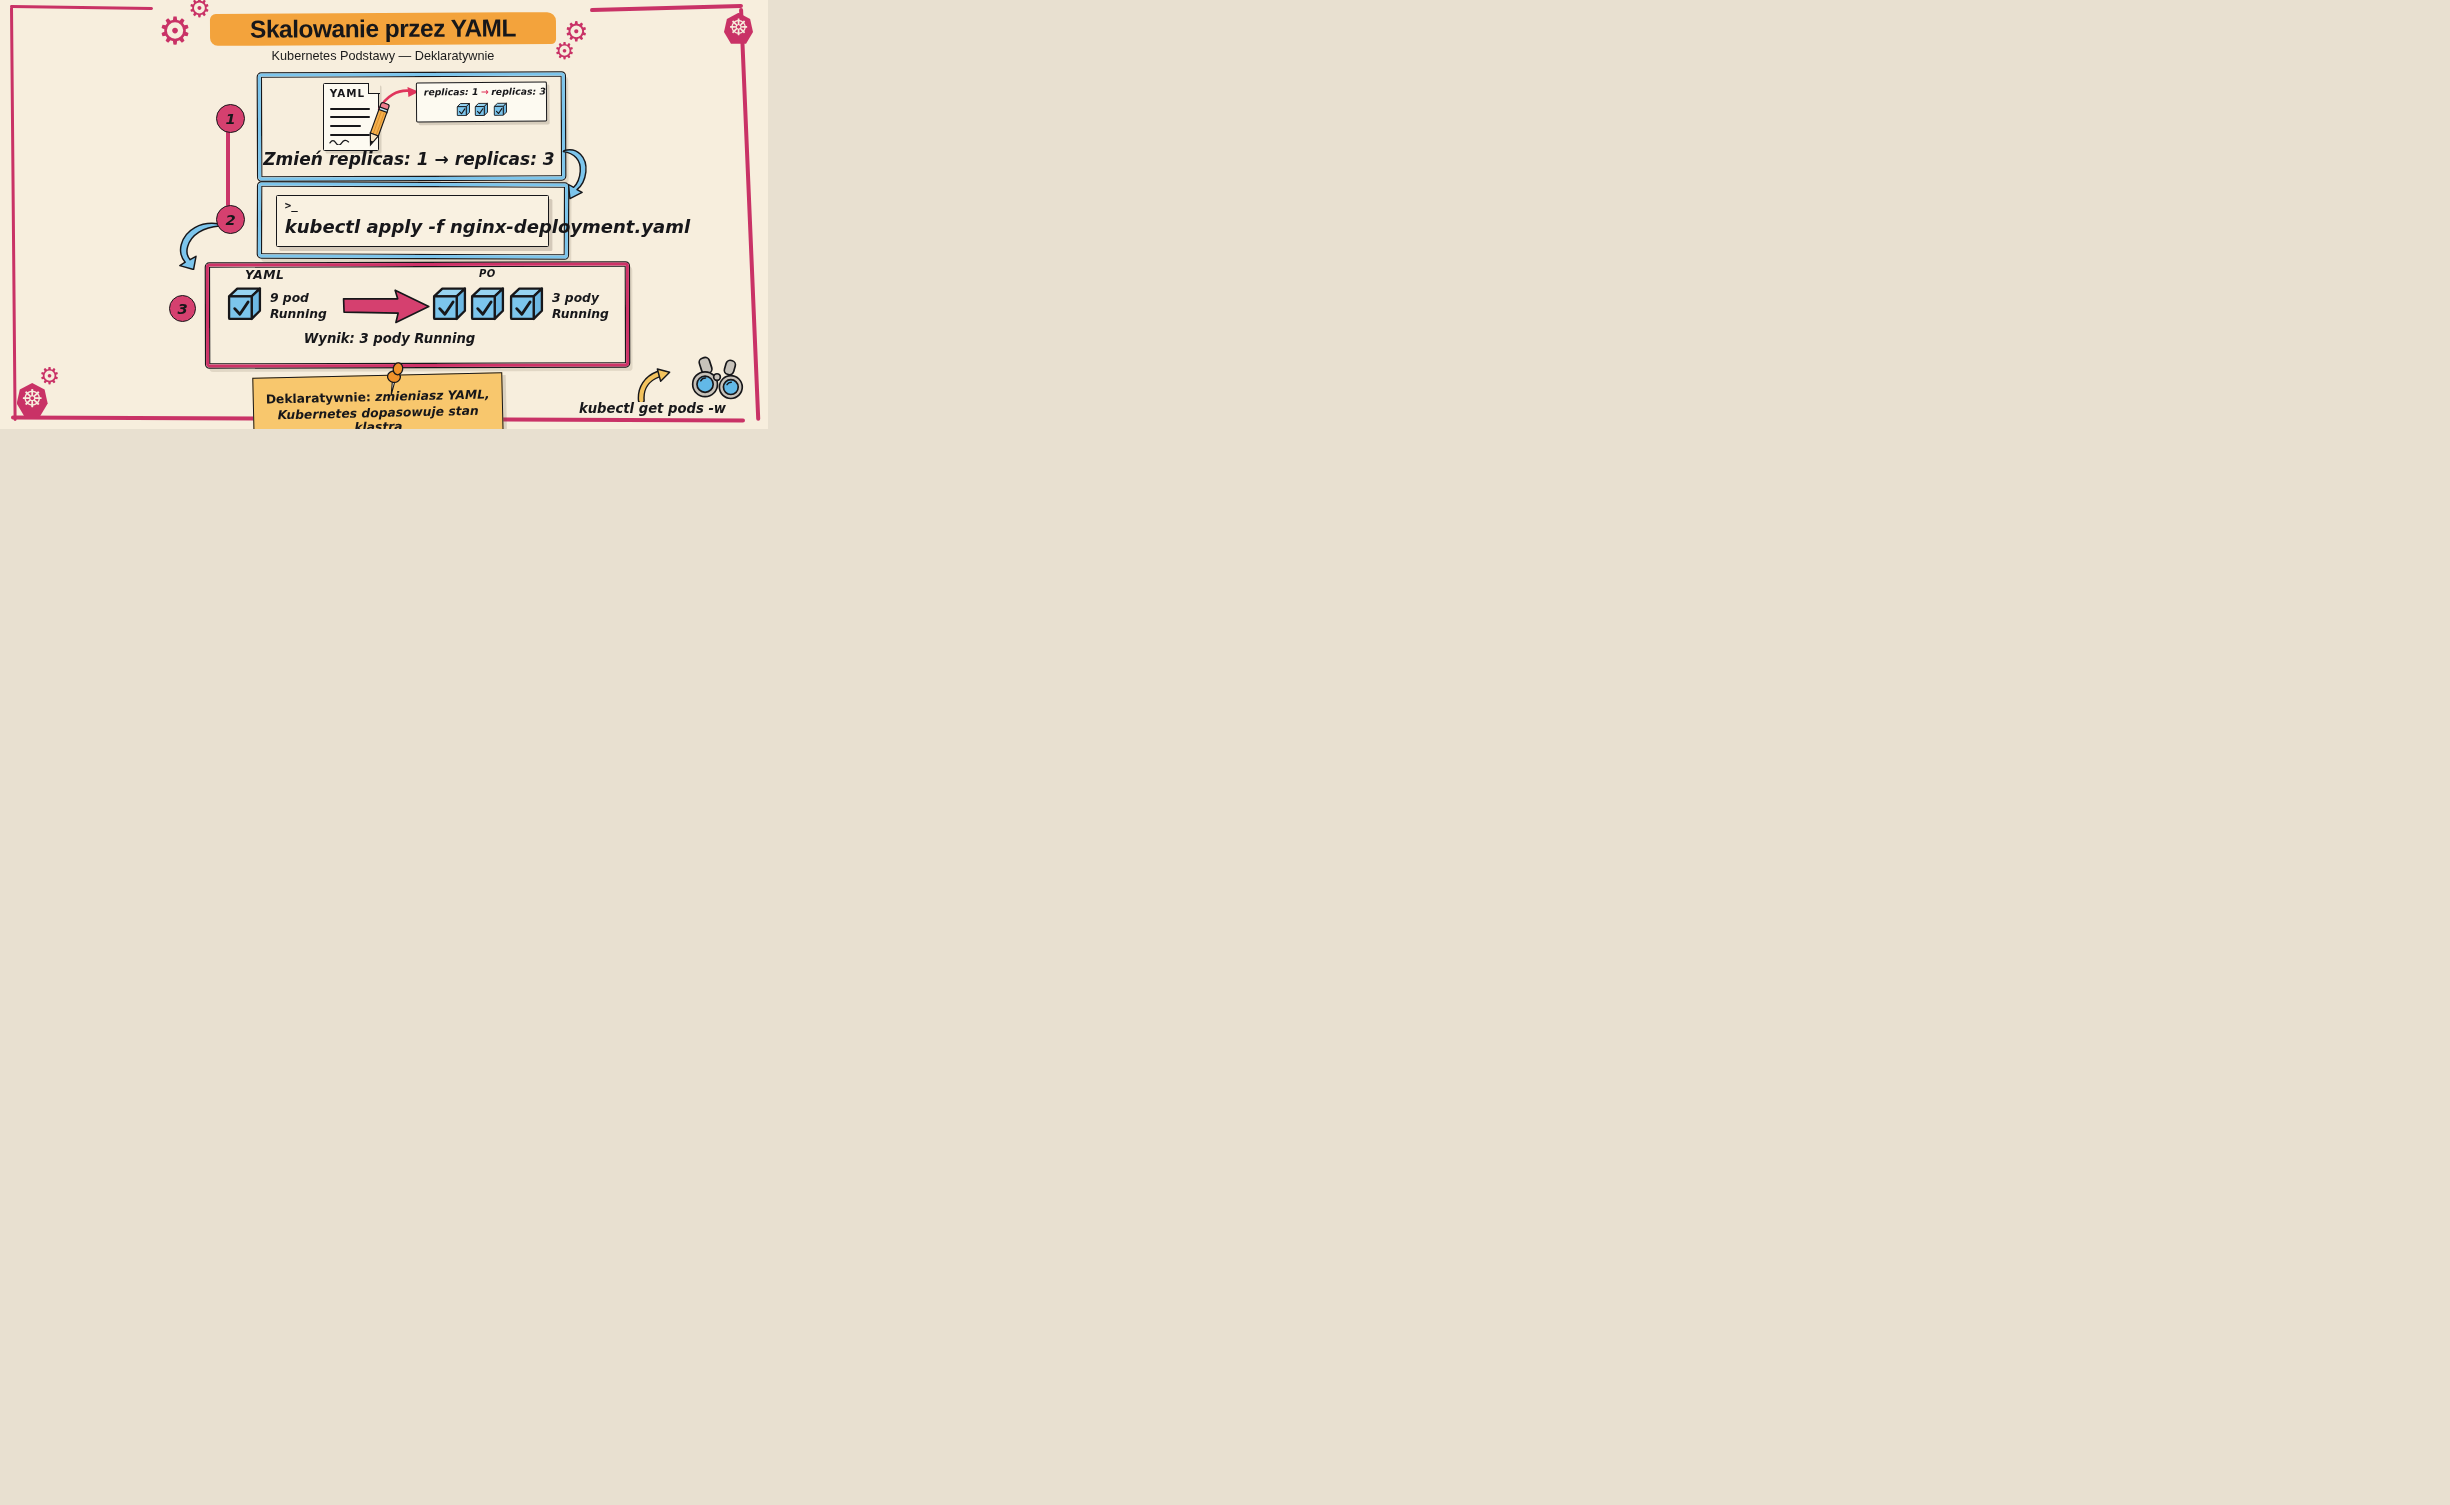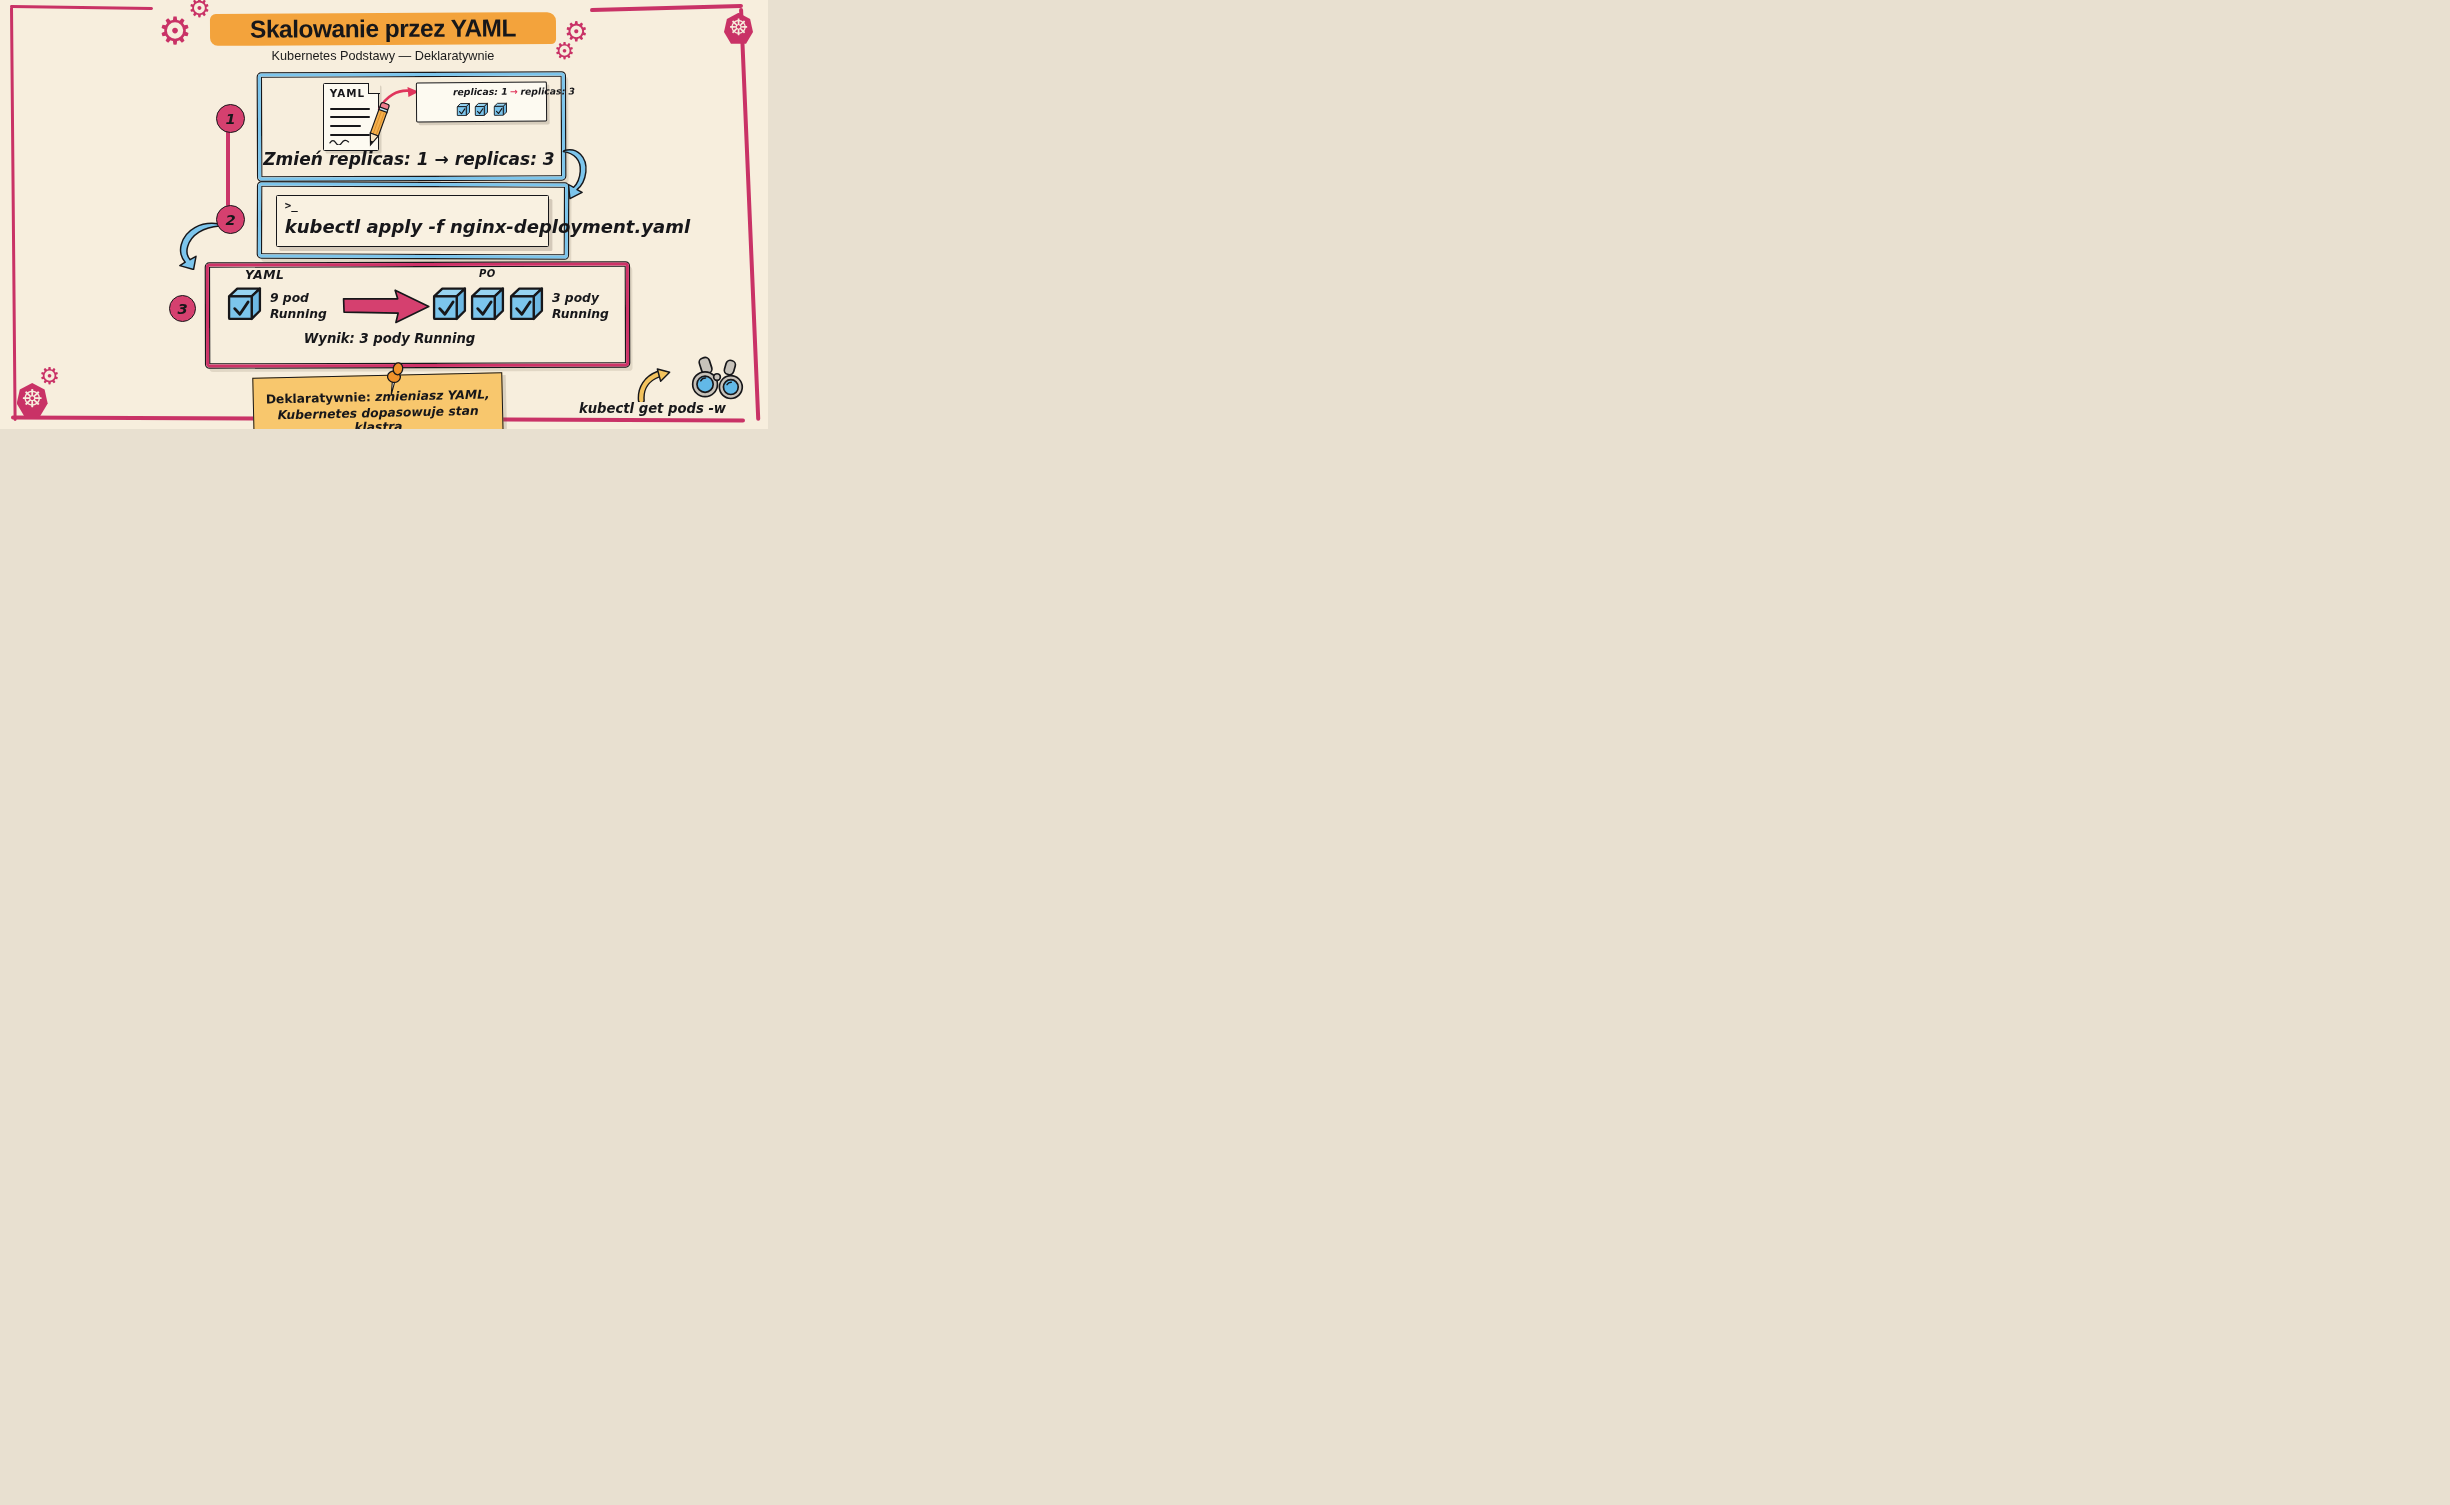--- a/index.html
+++ b/index.html
@@ -62,21 +62,21 @@
   .doc-label{position:absolute; left:0; top:3.4px; width:41px; text-align:right; font-size:10.3px;
              font-weight:bold; letter-spacing:1px; font-family:"DejaVu Sans", sans-serif;}
   .doc-line{position:absolute; left:5.9px; height:2px; background:#17171a; border-radius:1px;}
   .dl1{top:23.5px; width:40px;} .dl2{top:32px; width:40px;} .dl3{top:41px; width:31px;} .dl4{top:50px; width:40px;}
   .doc-squiggle{position:absolute; left:4.9px; top:54px; z-index:1;}
   .pencil{position:absolute; left:367px; top:101px; width:21.6px; height:48px; transform:rotate(20deg); z-index:5;}
   .red-arrow{position:absolute; left:377px; top:86px; width:43px; height:26.5px; z-index:4;}
   .callout{position:absolute; left:416px; top:82px; width:129px; height:38px; background:#fdfaf1;
            border:1.5px solid #17171a; border-radius:1.5px; box-shadow:2.5px 2.9px 0 rgba(90,75,60,0.2);
            transform:rotate(-0.4deg); z-index:4;}
-  .callout-text{position:absolute; top:2.9px; width:100%; text-align:left; font-size:9.3px;padding-left:36px;}
+  .callout-text{position:absolute; top:2.9px; width:100%; text-align:right; font-size:9.3px;}
   .callout-arrow{color:#e0355c; padding:0 2.5px;}
   .callout-pods{position:absolute; top:18.6px; width:100%; display:flex; justify-content:center; gap:3.9px;}
   .cube-sm{width:14.7px; height:14.7px;}
   .step1-caption{position:absolute; left:262px; top:149px; width:294px; text-align:center; font-size:17px; z-index:4;}
   
   .terminal{position:absolute; left:276px; top:195px; width:271px; height:50px; background:#f9f1e1;
             border:1.7px solid #17171a; border-radius:1.5px; box-shadow:3.4px 3.9px 0 rgba(90,75,60,0.22); z-index:4;}
   .term-prompt{position:absolute; left:7.8px; top:2.5px; font-family:"DejaVu Sans Mono", monospace;
                font-weight:bold; font-size:10.8px;}
   .term-command{position:absolute; left:7.8px; top:19.6px; font-size:18px; white-space:nowrap;}

